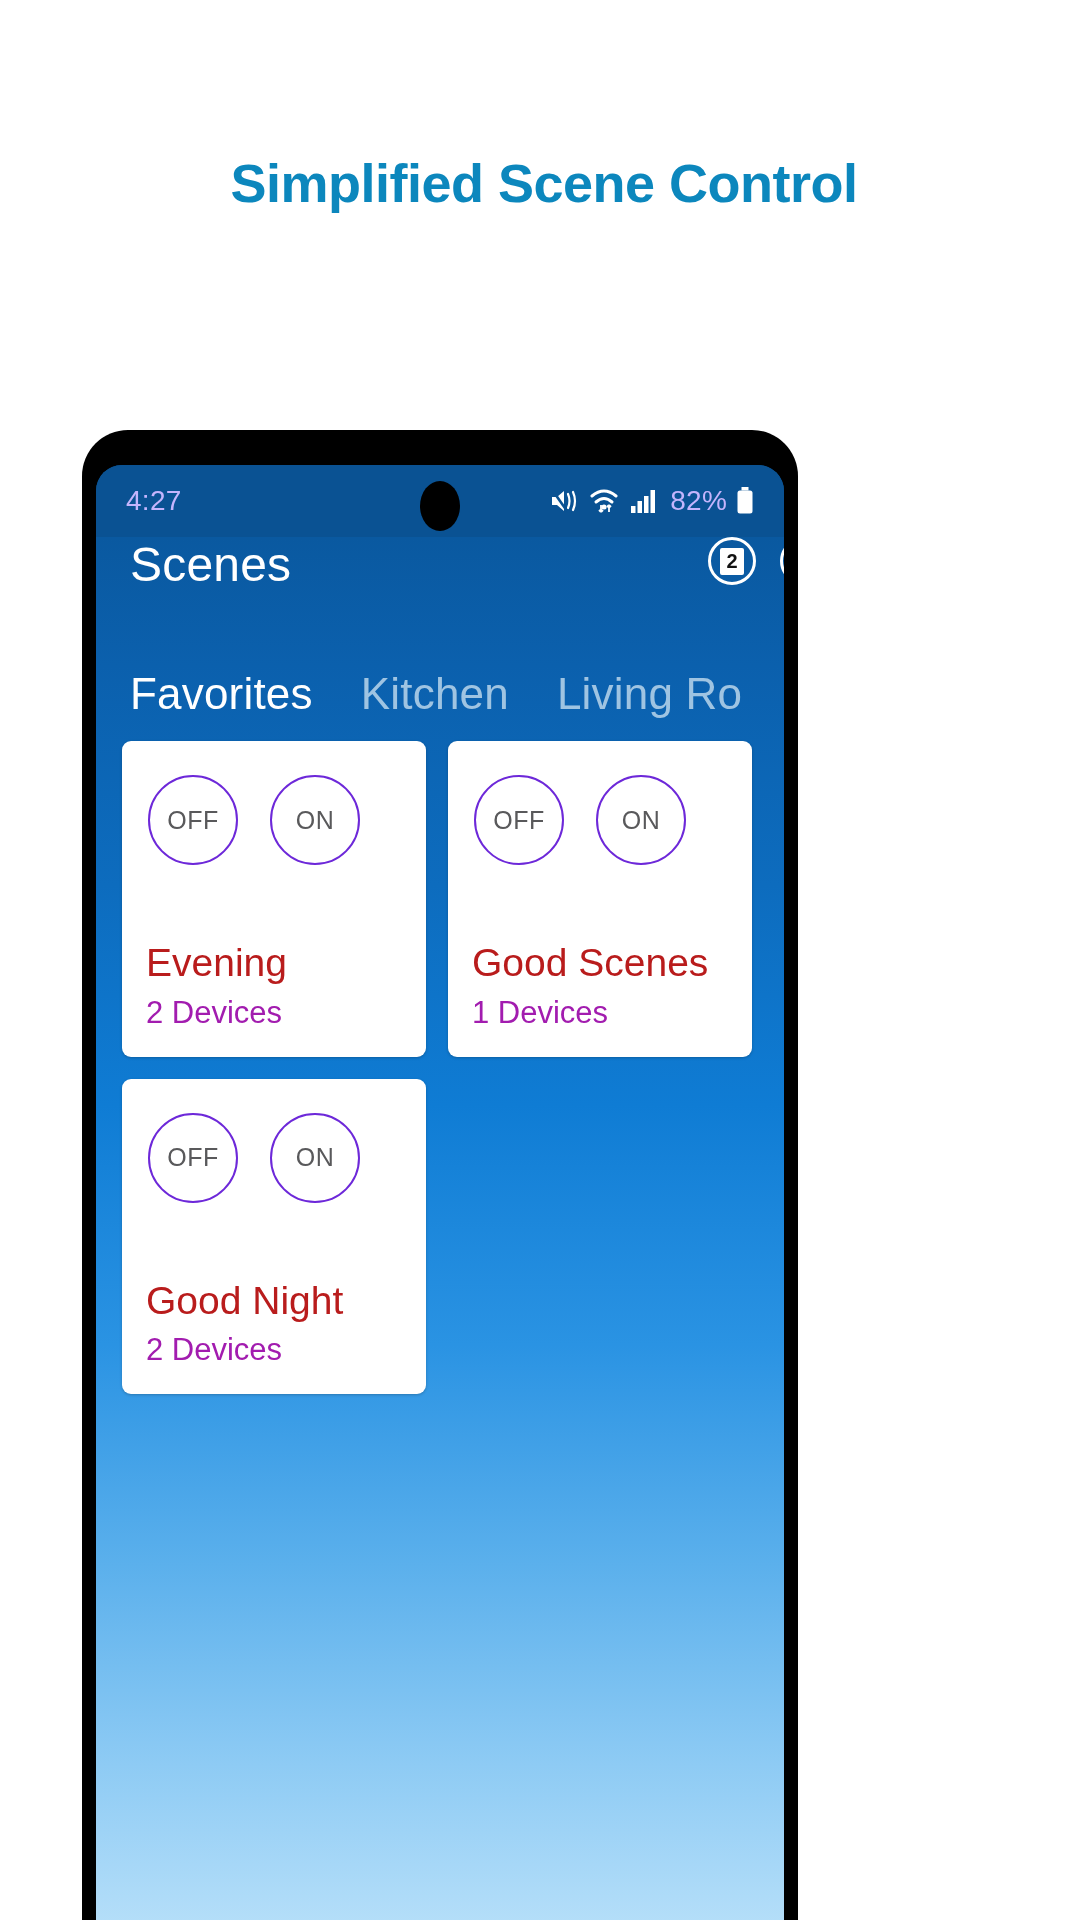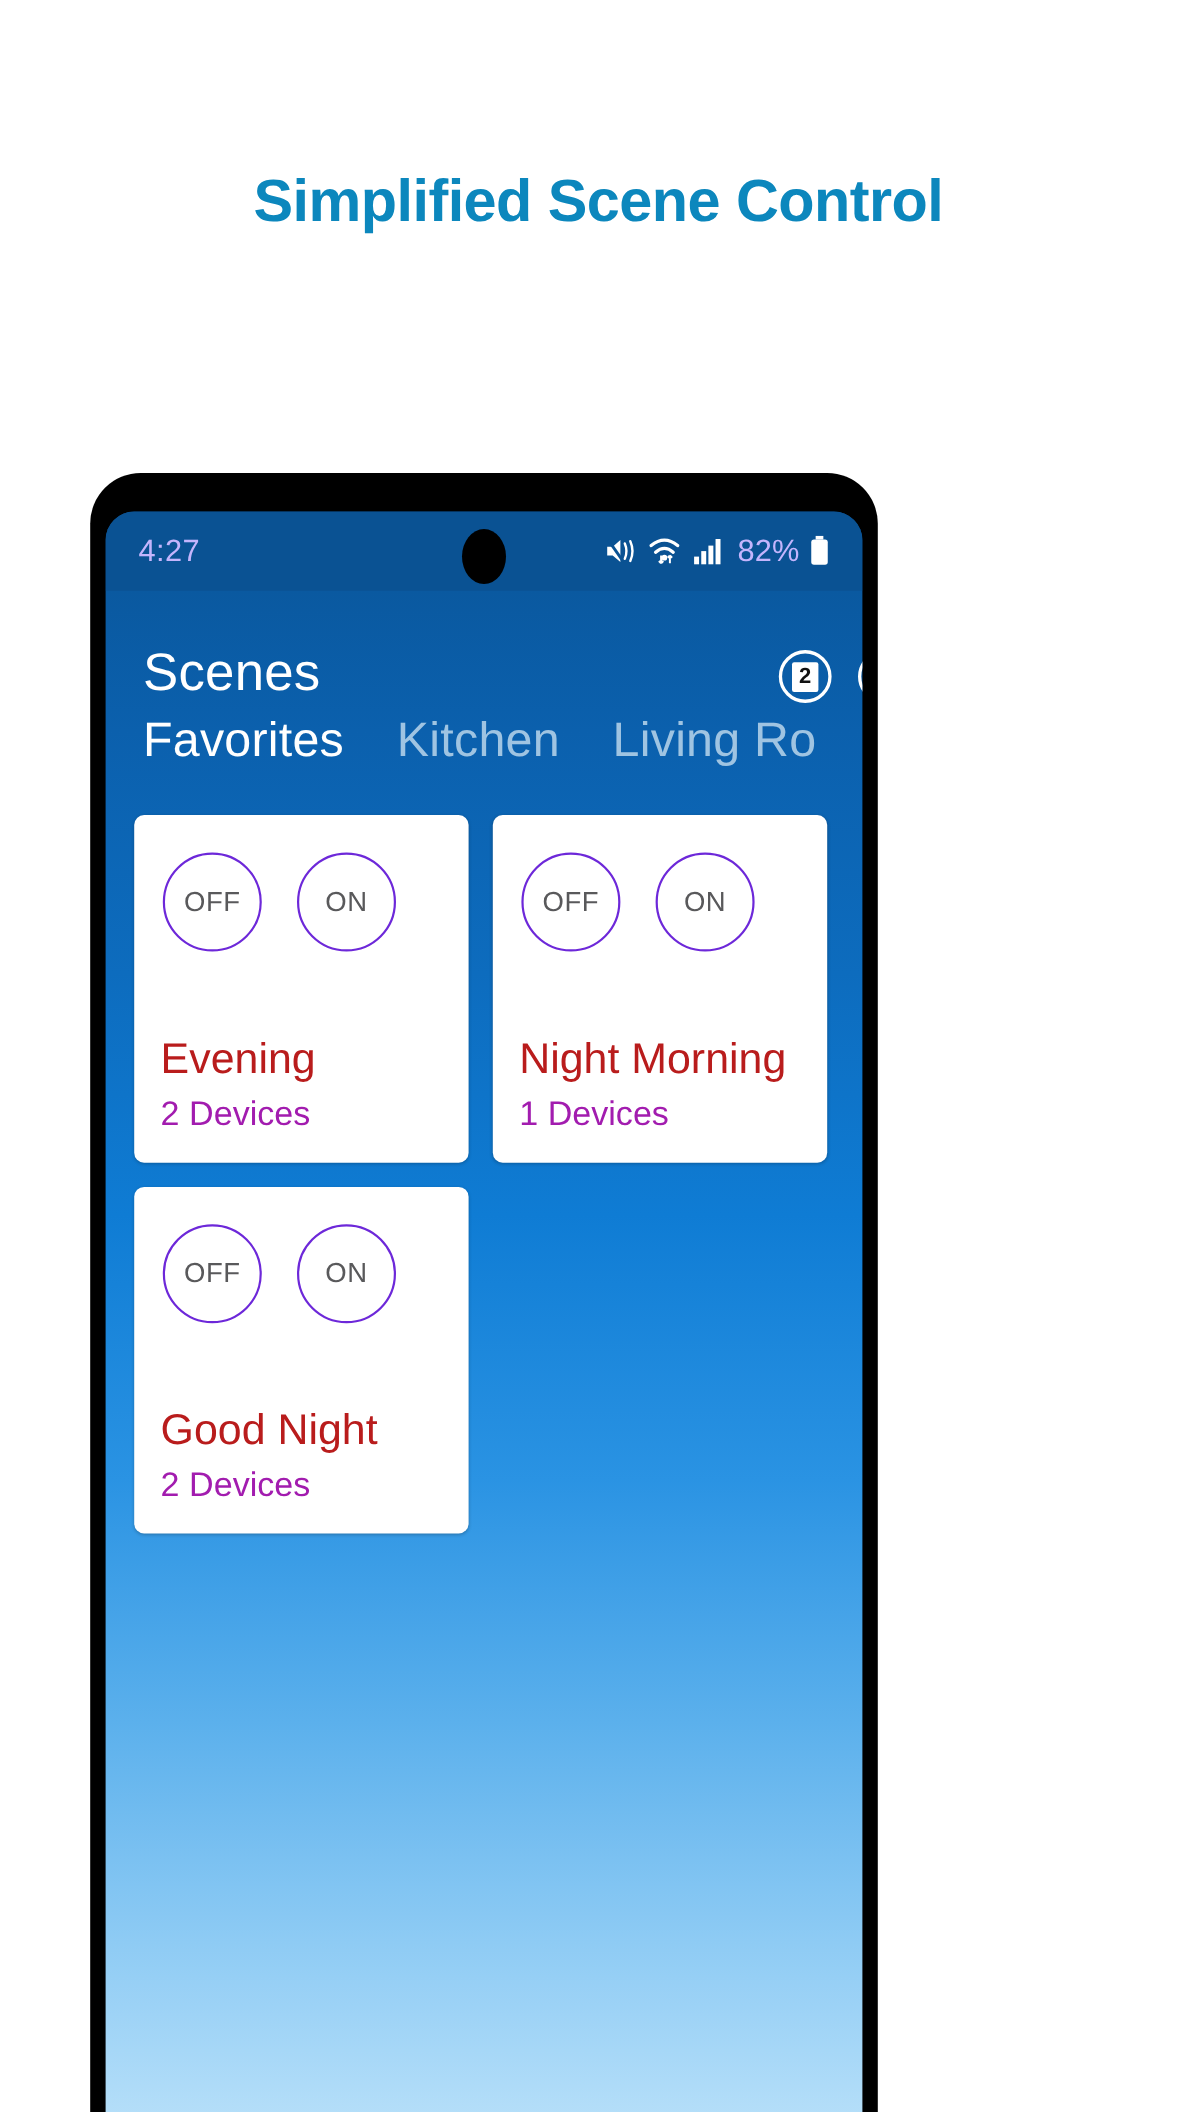--- a/index.html
+++ b/index.html
@@ -95,21 +95,21 @@
     border-radius:50%;
     z-index:5;
   }
 
   
   .app-bar{
     position:absolute;
     left:0; top:72px;
     width:764px; height:102px;
     display:flex;
-    align-items:flex-end;
+    align-items:flex-start;
     padding:0 32px 0 34px;
     box-sizing:border-box;
   }
   .app-title{
     color:#ffffff;
     font-size:48px;
     font-weight:400;
     letter-spacing:0.2px;
     flex:1;
   }
@@ -140,21 +140,21 @@
   .plus-v,.plus-h{
     position:absolute;
     background:#ffffff;
   }
   .plus-v{width:3px;height:26px;}
   .plus-h{width:26px;height:3px;}
 
   
   .tab-bar{
     position:absolute;
-    left:0; top:157px;
+    left:0; top:178px;
     width:688px; height:102px;
     display:flex;
     align-items:center;
     padding-left:34px;
     box-sizing:border-box;
     gap:48px;
     white-space:nowrap;
   }
   .tab{
     font-size:44px;
@@ -306,21 +306,21 @@
         <div class="scene-name">Evening</div>
         <div class="scene-devices">2 Devices</div>
       </div>
 
       <div class="scene-card">
         <div class="toggle-row">
           <div class="toggle-circle">OFF</div>
           <div class="toggle-circle">ON</div>
         </div>
         <div class="card-spacer"></div>
-        <div class="scene-name">Night Morning</div>
+        <div class="scene-name">Good Scenes</div>
         <div class="scene-devices">1 Devices</div>
       </div>
 
     </div>
 
     <div class="card-row">
 
       <div class="scene-card">
         <div class="toggle-row">
           <div class="toggle-circle">OFF</div>

